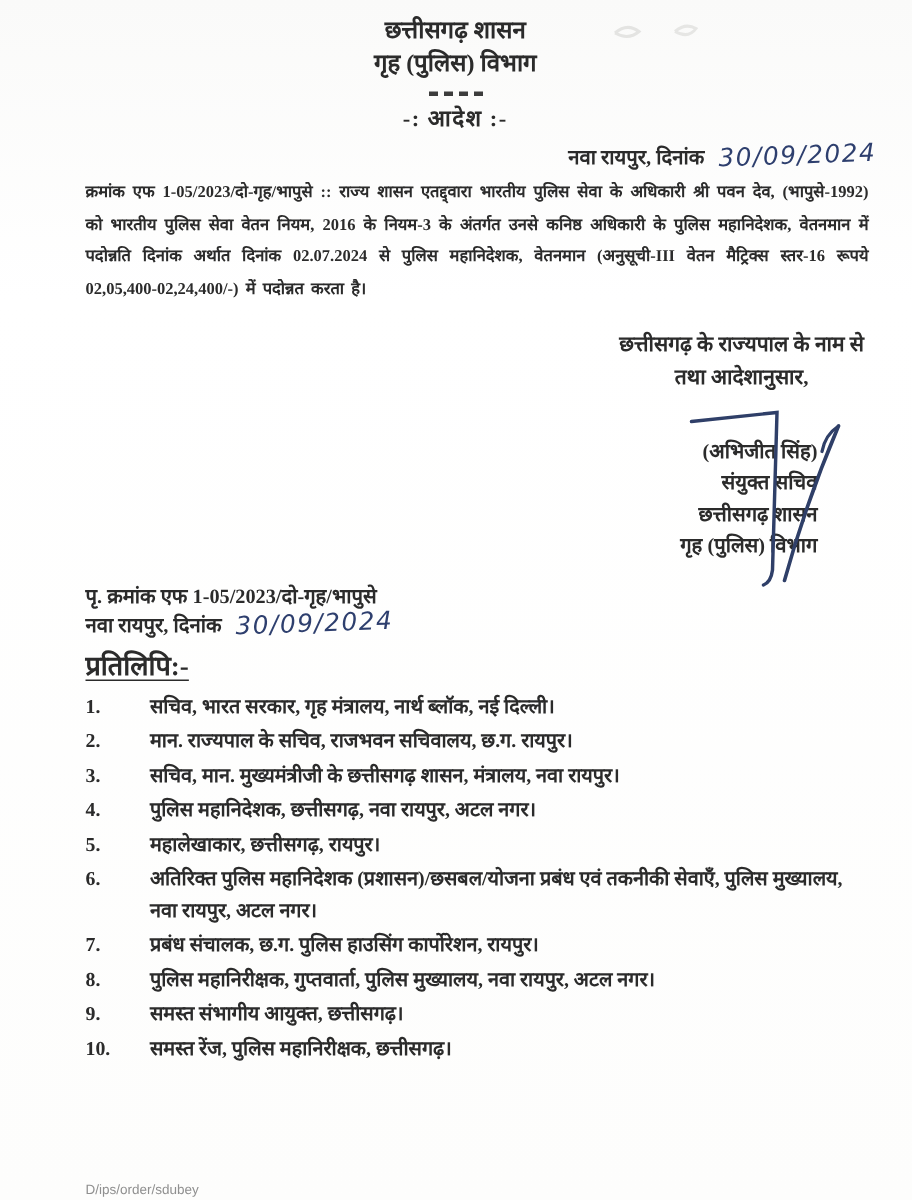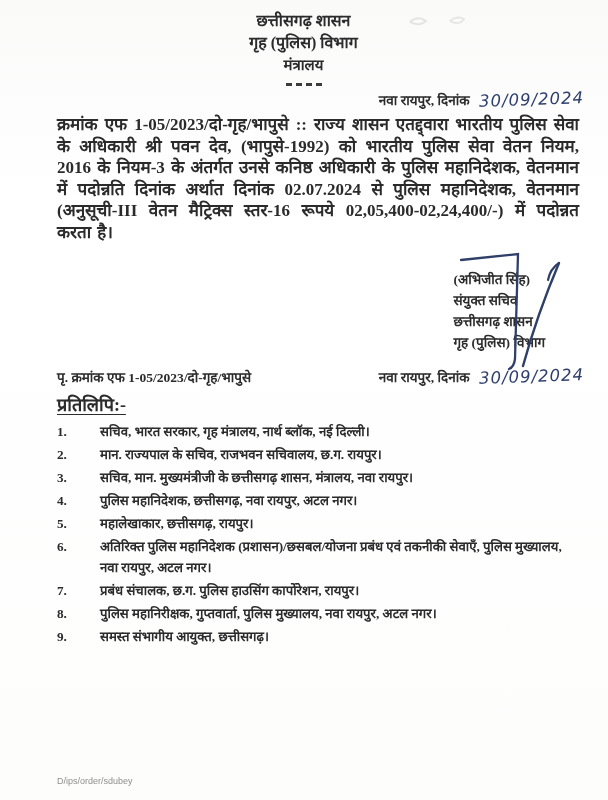--- a/index.html
+++ b/index.html
@@ -20,59 +20,63 @@
   .dashes{width:36px;height:0;border-top:3px dashed #3c3c3c;margin:7px auto 3px;}
   .order-title{font-size:15px;line-height:20px;margin-top:6px;letter-spacing:1px;}
   .dateline{text-align:right;font-size:13.5px;font-weight:700;padding-right:6px;margin-top:4px;white-space:nowrap;}
   .hand{
     display:inline-block;
     font-family:"DejaVu Sans",sans-serif;
     font-weight:500;font-style:italic;
     color:#2e3f6e;font-size:16.5px;letter-spacing:1px;
     transform:rotate(-2deg);margin-left:6px;
   }
-  .bodypara{font-size:17px;line-height:21.5px;text-align:justify;font-weight:600;margin:5px 11px 0 0;word-spacing:2px;}
+  .bodypara{font-size:11px;line-height:21.5px;text-align:justify;font-weight:600;margin:5px 11px 0 0;word-spacing:2px;}
   .authority{width:fit-content;margin:16px 14px 0 auto;text-align:center;font-weight:700;font-size:14px;line-height:22px;}
   .sigarea{position:relative;margin-top:26px;height:92px;}
-  .sigtext{width:fit-content;margin:0 45px 16px auto;text-align:left;font-weight:700;font-size:13.5px;line-height:21px;}
+  .sigtext{width:fit-content;margin:0 45px 16px auto;text-align:right;font-weight:700;font-size:13.5px;line-height:21px;}
   .signature-svg{position:absolute;right:6px;top:-36px;pointer-events:none;}
-  .endorse{display:flex;justify-content:space-between;align-items:baseline;margin-top:6px;font-size:13.5px;font-weight:700;}
+  .endorse{display:flex;justify-content:space-between;align-items:baseline;margin-top:6px;font-size:13.5px;font-weight:700;flex-direction:column;}
   .endorse .right{white-space:nowrap;padding-right:6px;}
   .copylabel{font-size:18px;font-weight:700;text-decoration:underline;text-underline-offset:3px;margin-top:6px;}
   .list{margin-top:6px;}
   .row{display:flex;font-size:13.2px;line-height:20.5px;font-weight:600;margin-bottom:2.5px;}
   .row .no{flex:0 0 43px;}
   .row .tx{flex:1;padding-right:10px;}
-  .fileref{position:absolute;left:57px;bottom:14px;font-size:9px;color:#8f8f8f;font-family:"Liberation Sans",sans-serif;}
+  .fileref{position:absolute;left:57px;bottom:2px;font-size:9px;color:#8f8f8f;font-family:"Liberation Sans",sans-serif;}
   .scanmark{position:absolute;left:406px;top:12px;}
 </style>
 </head>
 <body>
 
 <div class="page">
 
   <svg class="scanmark" width="70" height="18" viewBox="0 0 70 18">
     <path d="M4 10 q8 -7 16 -1 q-7 6 -16 1" fill="none" stroke="#e4e4e2" stroke-width="2"></path>
     <path d="M44 9 q7 -6 14 -2 q-5 7 -14 2" fill="none" stroke="#e6e6e4" stroke-width="2"></path>
   </svg>
 
   <div class="hdr">
     <div class="h-big">छत्तीसगढ़ शासन</div>
     <div class="h-big">गृह (पुलिस) विभाग</div>
-    <div class="h-mid">मंत्रालय</div>
     <div class="dashes"></div>
+    <div class="order-title">-: आदेश :-</div>
   </div>
 
   <div class="dateline">
     <span>नवा रायपुर, दिनांक</span>
     <span class="hand">30/09/2024</span>
   </div>
 
   <p class="bodypara">क्रमांक एफ 1-05/2023/दो-गृह/भापुसे :: राज्य शासन एतद्द्वारा भारतीय पुलिस सेवा के अधिकारी श्री पवन देव, (भापुसे-1992) को भारतीय पुलिस सेवा वेतन नियम, 2016 के नियम-3 के अंतर्गत उनसे कनिष्ठ अधिकारी के पुलिस महानिदेशक, वेतनमान में पदोन्नति दिनांक अर्थात दिनांक 02.07.2024 से पुलिस महानिदेशक, वेतनमान (अनुसूची-III वेतन मैट्रिक्स स्तर-16 रूपये 02,05,400-02,24,400/-) में पदोन्नत करता है।</p>
 
+  <div class="authority">
+    <div>छत्तीसगढ़ के राज्यपाल के नाम से</div>
+    <div>तथा आदेशानुसार,</div>
+  </div>
 
   <div class="sigarea">
     <svg class="signature-svg" width="165" height="145" viewBox="0 0 165 145">
       <path d="M42 27 L 99 21 L 96 126 q-1 8 -6 10" fill="none" stroke="#2f3f68" stroke-width="2.3" stroke-linecap="round"></path>
       <path d="M104 133 Q 118 82 140 30" fill="none" stroke="#2f3f68" stroke-width="2.4" stroke-linecap="round"></path>
       <path d="M140 30 q-9 6 -11 17" fill="none" stroke="#2f3f68" stroke-width="2.2" stroke-linecap="round"></path>
     </svg>
     <div class="sigtext">
       <div>(अभिजीत सिंह)</div>
       <div>संयुक्त सचिव</div>
@@ -121,18 +125,22 @@
         <span class="tx">प्रबंध संचालक, छ.ग. पुलिस हाउसिंग कार्पोरेशन, रायपुर।</span>
       </div>
     <div class="row">
         <span class="no">8.</span>
         <span class="tx">पुलिस महानिरीक्षक, गुप्तवार्ता, पुलिस मुख्यालय, नवा रायपुर, अटल नगर।</span>
       </div>
     <div class="row">
         <span class="no">9.</span>
         <span class="tx">समस्त संभागीय आयुक्त, छत्तीसगढ़।</span>
       </div>
+    <div class="row">
+        <span class="no">10.</span>
+        <span class="tx">समस्त रेंज, पुलिस महानिरीक्षक, छत्तीसगढ़।</span>
+      </div>
 
   </div>
 
   <div class="fileref">D/ips/order/sdubey</div>
 
 </div>
 
 </body></html>

